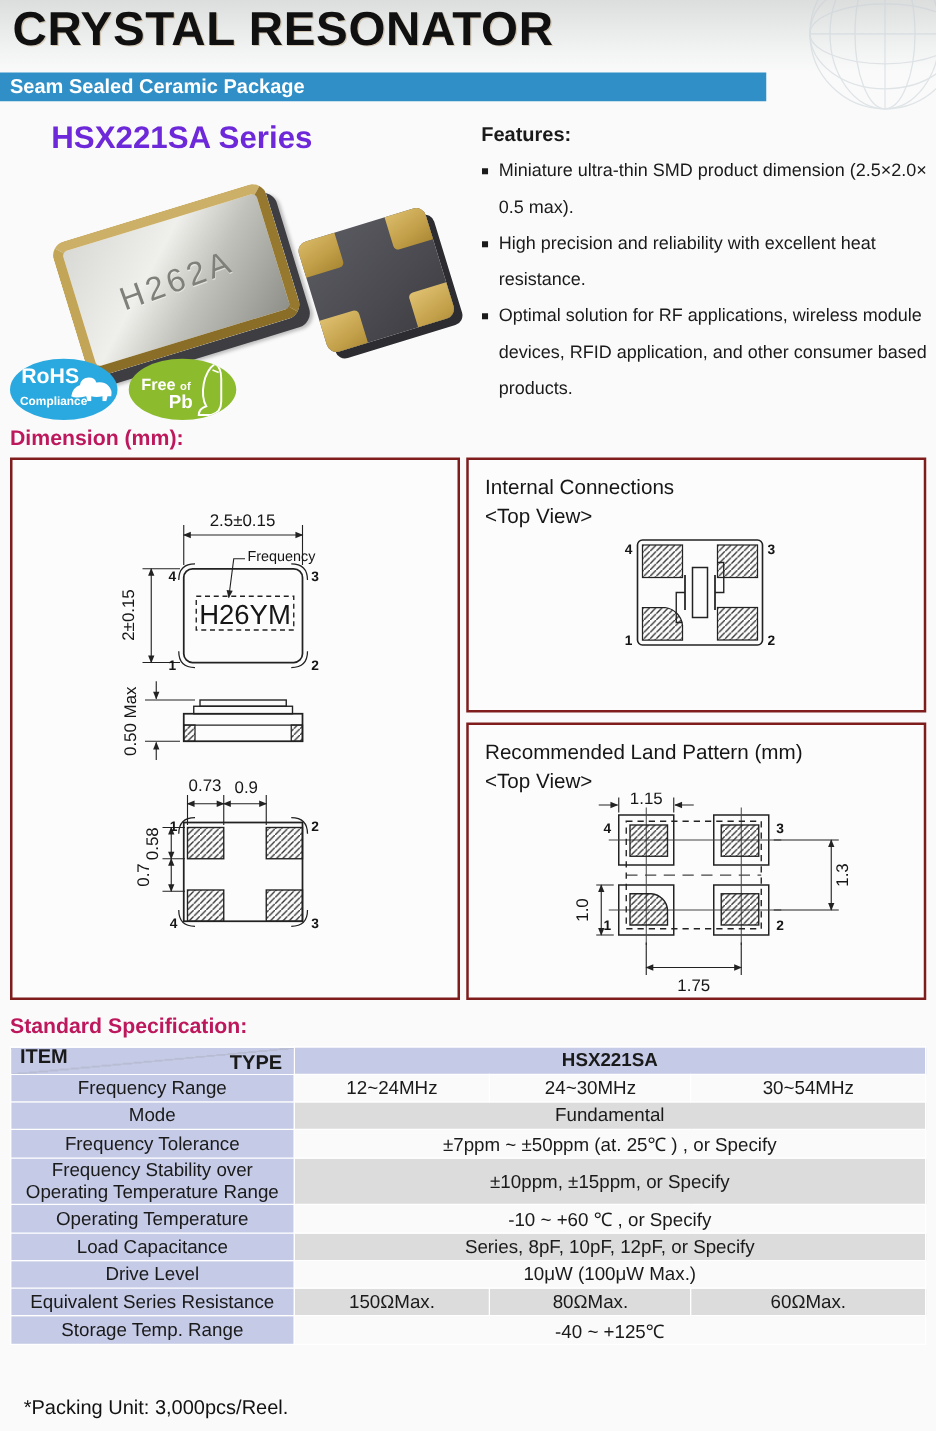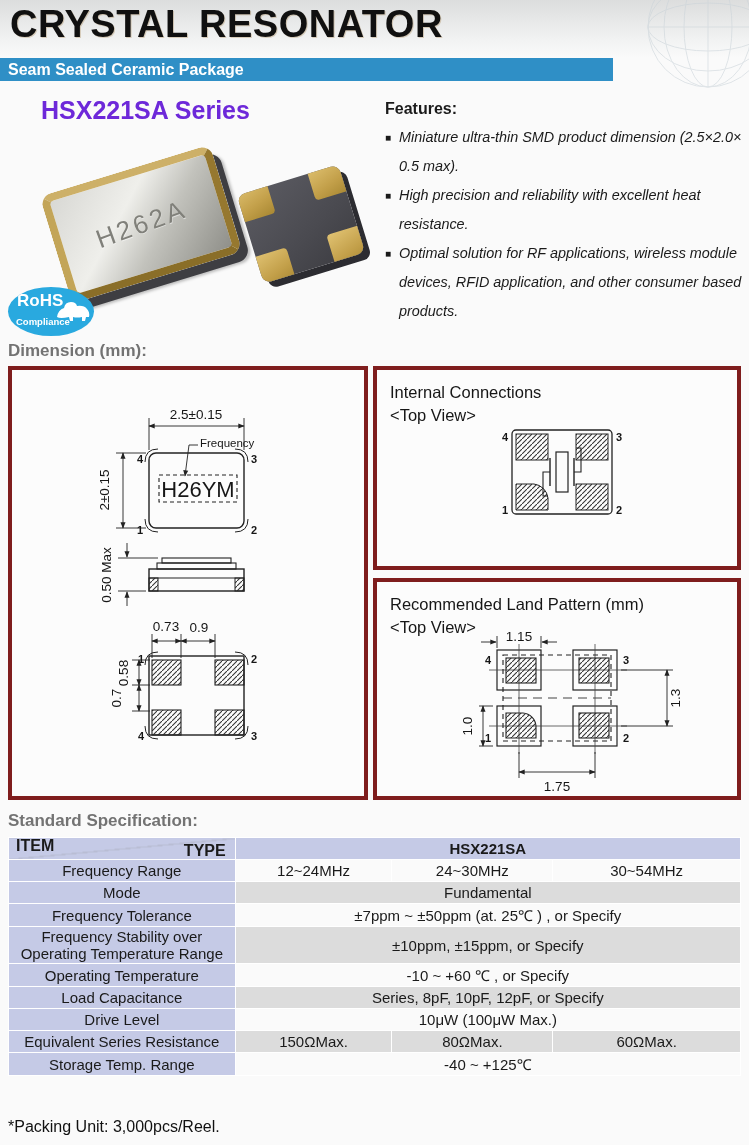--- a/index.html
+++ b/index.html
@@ -16,21 +16,21 @@
 
   .banner { position:absolute; top:58px; left:0; width:613px; height:23px; line-height:23px;
     background:var(--banner-blue); color:#fff; font-weight:bold; font-size:16px; padding-left:8px; }
 
   .series-title { position:absolute; top:96px; left:9px; font-size:25px; font-weight:bold; color:#6d28d9;margin-left:32px; }
 
   
   .features { position:absolute; left:385px; top:100px; width:362px; }
   .features-heading { font-size:16px; font-weight:bold; margin-bottom:5px; }
   .features-list { list-style:none; font-size:14.4px; line-height:29px; }
-  .features-list li { padding-left:14px;font-style:italic; }
+  .features-list li { padding-left:14px; }
   .features-list .bullet { display:inline-block; width:14px; margin-left:-14px; font-size:10px; vertical-align:1px; }
 
   
   .photo-area { position:absolute; left:30px; top:146px; width:335px; height:148px; }
   .pkg-top { position:absolute; left:22px; top:22px; width:178px; height:112px; transform:rotate(-17deg);
     background:linear-gradient(135deg,#d8d8d4 0%,#efefeb 38%,#c2c2bc 62%,#8f8f89 100%);
     border:8px solid; border-color:#cdb068 #96782f #8a6e28 #c3a558; border-radius:12px;
     box-shadow:6px 9px 0 #3e3e42, 8px 11px 3px rgba(0,0,0,.25);
     display:flex; align-items:center; justify-content:center; }
   .pkg-marking { font-size:26px; color:#80807a; letter-spacing:3px; transform:rotate(-3deg);
@@ -49,26 +49,26 @@
   .badge.rohs { background:var(--rohs-blue); }
   .badge.pb { background:var(--pb-green); }
   .rohs-l1 { position:absolute; left:9px; top:4px; font-size:17px; font-weight:bold; }
   .rohs-l2 { position:absolute; left:8px; top:29px; font-size:9.5px; font-weight:bold; }
   .pb-l1 { position:absolute; left:10px; top:13px; font-size:13px; font-weight:bold; }
   .pb-l1b { font-size:9px; font-weight:bold; }
   .pb-l2 { position:absolute; left:32px; top:26px; font-size:15px; font-weight:bold; }
   .badge svg { position:absolute; }
 
   
-  .sec-heading { position:absolute; left:8px; font-size:17px; font-weight:bold; color:#737373; }
+  .sec-heading { position:absolute; left:8px; font-size:17px; font-weight:bold; color:#be185d; }
   .dim-heading { top:341px; }
   .spec-heading { top:811px; }
 
   
-  .diagram-box { position:absolute; border:4px solid #7f1d1d; background:#fcfcfc; }
+  .diagram-box { position:absolute; border:2px solid #7f1d1d; background:#fcfcfc; }
   .dim-box { left:8px; top:366px; width:360px; height:434px;text-align:right; }
   .ic-box  { left:373px; top:366px; width:368px; height:204px; }
   .lp-box  { left:373px; top:578px; width:368px; height:222px; }
   .box-title { padding:11px 0 0 13px; font-size:16.5px; line-height:1.38; color:#161616; }
   .diagram-box svg.draw { position:absolute; left:0; bottom:0; }
   svg text { font-family:"Liberation Sans", sans-serif; fill:#161616; }
   .dimtxt { font-size:13.5px; }
   .pintxt { font-size:11px; font-weight:bold; }
 
   
@@ -77,21 +77,21 @@
   table.spec td { border:1px solid #fff; font-size:15px; text-align:center; padding:1px 4px; height:22px; }
   td.corner { height:48px; background:var(--header-bg); position:relative;
     background-image:linear-gradient(to bottom right, transparent calc(50% - 0.7px), #b9bdd4 calc(50% - 0.7px), #b9bdd4 calc(50% + 0.7px), transparent calc(50% + 0.7px)); }
   .corner-type { position:absolute; top:4px; right:9px; font-weight:bold; font-size:16px; }
   .corner-item { position:absolute; bottom:4px; left:7px; font-weight:bold; font-size:16px;margin-top:36px; }
   td.type-head { background:var(--header-bg); font-weight:bold; font-size:17px; }
   td.item-cell { background:var(--header-bg); }
   td.shade-white { background:#fafafa; }
   td.shade-gray { background:var(--row-gray); }
 
-  .footnote { position:absolute; left:8px; top:1118px; font-size:16px; color:#111; }
+  .footnote { position:absolute; left:19px; top:1118px; font-size:16px; color:#111; }
 </style>
 </head>
 <body>
 
 <div id="page">
   <div class="top-gradient"></div>
   <svg class="globe" width="170" height="130" viewBox="0 0 170 130">
     <g fill="none" stroke="#c9d2d8" stroke-width="1">
       <circle cx="95" cy="55" r="60"></circle>
       <ellipse cx="95" cy="55" rx="60" ry="24"></ellipse>
@@ -127,20 +127,28 @@
       <div class="pad br"></div>
     </div>
   </div>
 
   <div class="badges">
     <div class="badge rohs">
       <span class="rohs-l1">RoHS</span>
       <span class="rohs-l2">Compliance</span>
       <svg width="36" height="26" viewBox="0 0 36 26" style="right:4px; top:8px;">
         <path d="M3 22 q1-7 7-9 q1-6 7-6 q5 0 6 4 q7-1 10 3 q3 3 2 8 l-3 0 -1 4 -3 0 0-4 q-5 1-9 0 l0 4 -3 0 -1-4 q-9 2-12 0 z" fill="#fff"></path>
+      </svg>
+    </div>
+    <div class="badge pb">
+      <span class="pb-l1"><span>Free</span> <span class="pb-l1b">of</span></span>
+      <span class="pb-l2">Pb</span>
+      <svg width="26" height="44" viewBox="0 0 26 44" style="right:8px; top:3px;">
+        <path d="M17 1 q-7 5 -9 16 q-2 11 2 18 q-6 2 -6 7 l10 0 q8-2 8-11 l0-18 q0-9 -5-12 z" fill="none" stroke="#fff" stroke-width="1.6"></path>
+        <path d="M15 6 l5 2" stroke="#fff" stroke-width="1.4"></path>
       </svg>
     </div>
   </div>
 
   <div class="sec-heading dim-heading">Dimension (mm):</div>
 
   <div class="diagram-box dim-box">
     <svg class="draw" width="356" height="430" viewBox="0 0 356 430">
       <defs>
         <pattern id="hA" patternUnits="userSpaceOnUse" width="5" height="5">

